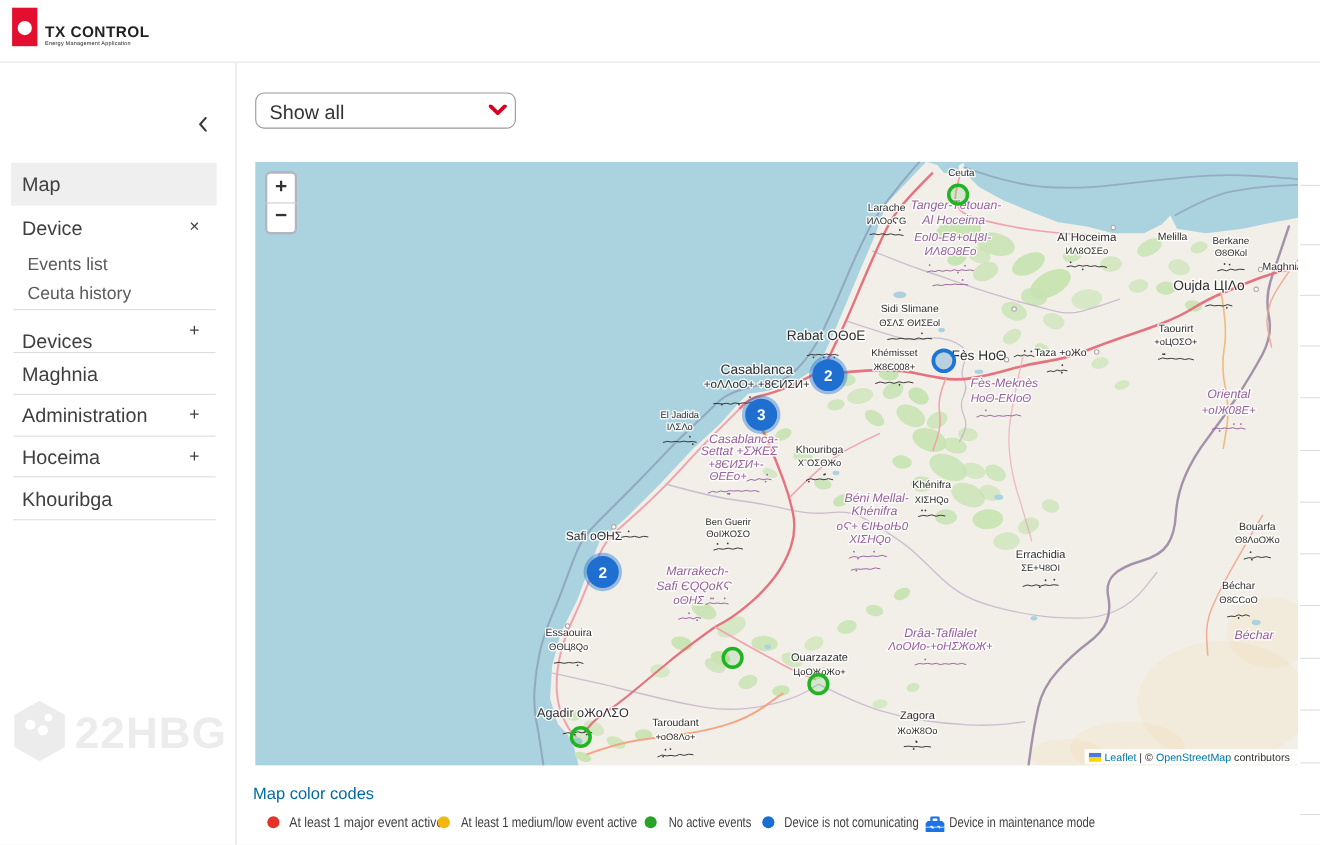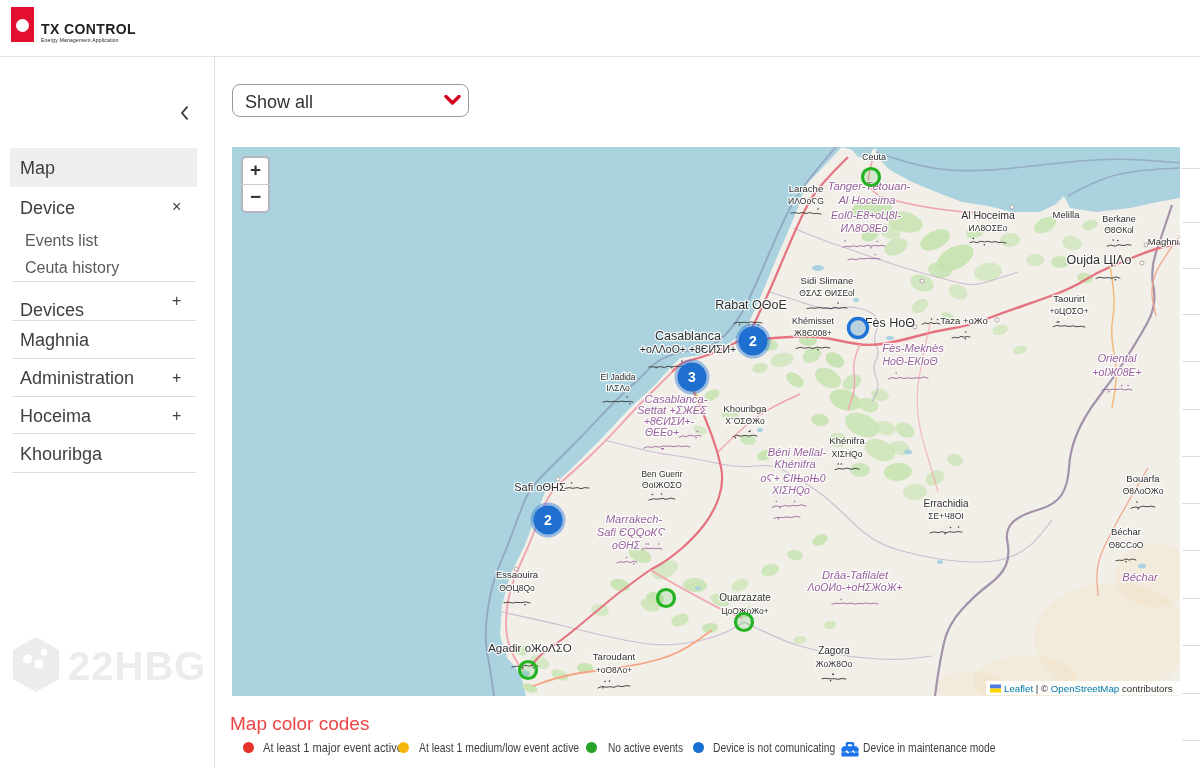--- a/index.html
+++ b/index.html
@@ -450,21 +450,21 @@
     <circle cx="460" cy="230" r="14.5" fill="#1e6fd0"></circle>
     <text x="460" y="235" font-family="Liberation Sans" font-size="14" font-weight="bold" fill="#fff" text-anchor="middle">3</text>
     <circle cx="316" cy="373" r="17.5" fill="#1e73d2" fill-opacity="0.42"></circle>
     <circle cx="316" cy="373" r="14.5" fill="#1e6fd0"></circle>
     <text x="316" y="378" font-family="Liberation Sans" font-size="14" font-weight="bold" fill="#fff" text-anchor="middle">2</text>
 <rect x="754" y="534" width="194" height="14" fill="#fff" fill-opacity="0.85"></rect>
     <rect x="758" y="537.5" width="11" height="4" fill="#4c7be1"></rect>
     <rect x="758" y="541.5" width="11" height="4" fill="#ffd500"></rect>
     <text x="772" y="545" font-family="Liberation Sans" font-size="9.7"><tspan fill="#0078a8">Leaflet</tspan><tspan fill="#333"> | © </tspan><tspan fill="#0078a8">OpenStreetMap</tspan><tspan fill="#333"> contributors</tspan></text>
   </svg>
-<div class="abs" style="left:230px;top:713px;font-size:19px;color:#ef4444">Map color codes</div>
+<div class="abs" style="left:230px;top:713px;font-size:15px;color:#0369a1">Map color codes</div>
 <div class="abs" style="left:242.5px;top:741.5px;width:11px;height:11px;border-radius:50%;background:#e63329"></div>
 <div class="abs" style="left:263px;top:740px;font-size:13px;color:#3f3f3f;white-space:nowrap;transform-origin:0 0;transform:scaleX(0.857)">At least 1 major event active</div>
 <div class="abs" style="left:397.5px;top:741.5px;width:11px;height:11px;border-radius:50%;background:#f5b60d"></div>
 <div class="abs" style="left:419px;top:740px;font-size:13px;color:#3f3f3f;white-space:nowrap;transform-origin:0 0;transform:scaleX(0.8)">At least 1 medium/low event active</div>
 <div class="abs" style="left:586.0px;top:741.5px;width:11px;height:11px;border-radius:50%;background:#28a228"></div>
 <div class="abs" style="left:608px;top:740px;font-size:13px;color:#3f3f3f;white-space:nowrap;transform-origin:0 0;transform:scaleX(0.78)">No active events</div>
 <div class="abs" style="left:692.5px;top:741.5px;width:11px;height:11px;border-radius:50%;background:#176fd4"></div>
 <div class="abs" style="left:713px;top:740px;font-size:13px;color:#3f3f3f;white-space:nowrap;transform-origin:0 0;transform:scaleX(0.79)">Device is not comunicating</div>
 <svg class="abs" style="left:841px;top:742px" width="18" height="15" viewBox="0 0 512 448">
     <path fill="#1a73e8" d="M502.63 182.63l-45.25-45.25c-6-6-14.14-9.37-22.63-9.37H384V48c0-26.51-21.49-48-48-48H176c-26.51 0-48 21.49-48 48v80H77.25c-8.49 0-16.62 3.37-22.63 9.37L9.37 182.63c-6 6-9.37 14.14-9.37 22.63V288h128v-16c0-8.84 7.16-16 16-16h32c8.84 0 16 7.16 16 16v16h128v-16c0-8.84 7.16-16 16-16h32c8.84 0 16 7.16 16 16v16h128v-82.75c0-8.48-3.37-16.62-9.37-22.62zM320 128H192V64h128v64zm64 208c-8.84 0-16-7.16-16-16v-16H224v16c0 8.84-7.16 16-16 16h-32c-8.84 0-16-7.16-16-16v-16H0v96c0 17.67 14.33 32 32 32h448c17.67 0 32-14.33 32-32v-96H400v16c0 8.84-7.16 16-16 16h-32z"></path>

